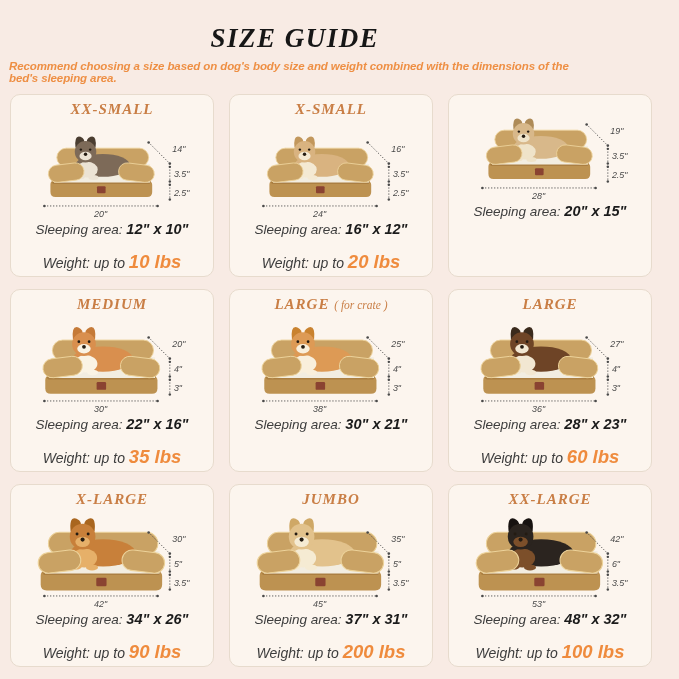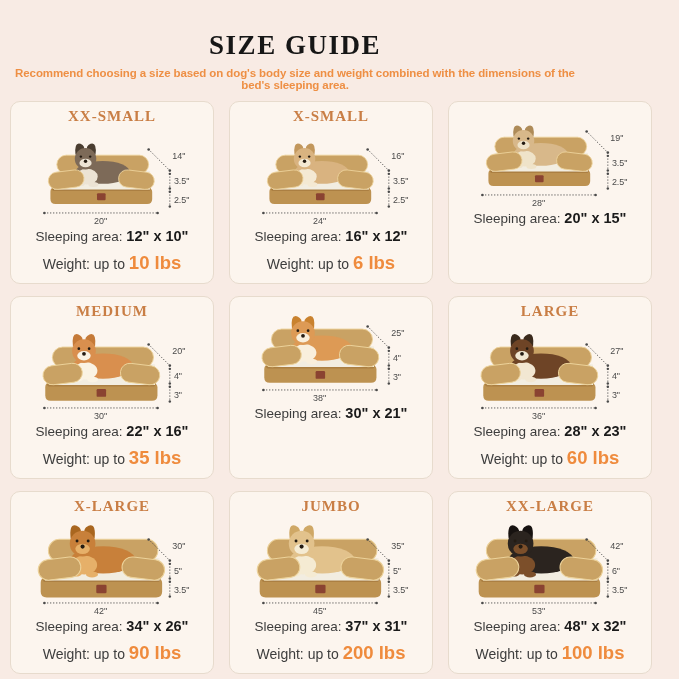--- a/index.html
+++ b/index.html
@@ -2,28 +2,28 @@
 <html style="--page-bg: #f8ebe4; --card-bg: #fcf5ee; --card-border: #e7dbcd; --accent-orange: #ee8f44; --serif-orange: #c97e45; --weight-orange: #ef8b3d; --text-dark: #3d3d3d; --value-black: #1b1b1b; --dim-color: #4a4a4a; --bed-tan: #c9a264; --bed-base: #bd9251; --bed-piping: #ecd29a; --cushion-white: #f2ede1; --tag-red: #8a4331;"><head>
 <meta charset="utf-8">
 <style>
   html,body{margin:0;padding:0;}
   body{
     width:679px;height:679px;
     background:var(--page-bg,#f8ebe4);
     font-family:"Liberation Sans",sans-serif;
     overflow:hidden;
   }
-  .page{width:590px;height:679px;box-sizing:border-box;padding:28px 9px 0;}
+  .page{width:590px;height:679px;box-sizing:border-box;padding:21px 9px 0;font-style:italic;}
   .main-title{
     text-align:center;margin:2px 0 6px;
     font-family:"Liberation Serif",serif;font-weight:700;
     font-size:27px;letter-spacing:1.5px;color:#161616;
   }
   .subtitle{
-    text-align:center;margin:0 0 10px;
+    text-align:left;margin:0 0 10px;
     font-size:11.5px;font-weight:700;letter-spacing:-0.1px;
     color:var(--accent-orange,#ee8f44);
   }
   .grid{
     display:grid;grid-template-columns:repeat(3,1fr);
     gap:12px 15px;padding:0 1px;
   }
   .card{
     background:var(--card-bg,#fcf5ee);
     border:1px solid var(--card-border,#e7dbcd);
@@ -43,21 +43,21 @@
     font-family:"Liberation Sans",sans-serif;
     font-size:11px;fill:var(--dim-color,#4a4a4a);
   }
   .dotted{
     stroke:var(--dim-color,#4a4a4a);stroke-width:1.1;
     stroke-dasharray:0.6 3.1;stroke-linecap:round;fill:none;
   }
   .dim-dot{fill:var(--dim-color,#4a4a4a);}
   .area-line{font-size:13.5px;color:var(--text-dark,#3d3d3d);margin-top:2px;}
   .area-line .val{font-weight:700;font-size:14.5px;color:var(--value-black,#1b1b1b);}
-  .weight-line{font-size:14px;color:var(--text-dark,#3d3d3d);margin-top:8px;}
+  .weight-line{font-size:14px;color:var(--text-dark,#3d3d3d);margin-top:14px;}
   .weight-line .wval{
     font-weight:700;font-size:18.5px;
     color:var(--weight-orange,#ef8b3d);
   }
   .footer{
     text-align:center;margin:12px 0 0;
     font-size:11.5px;font-weight:700;letter-spacing:-0.1px;
     color:var(--accent-orange,#ee8f44);
   }
 </style>
@@ -187,21 +187,21 @@
         <circle class="dim-dot" cx="161" cy="108" r="1.6"></circle>
         <text class="dim-label" x="91" y="121" text-anchor="middle">24"</text>
       </g>
     </svg>
     <div class="area-line">
       <span class="lbl">Sleeping area:</span>
       <span class="val">16" x 12"</span>
     </div>
     <div class="weight-line">
       <span class="lbl">Weight: up to</span>
-      <span class="wval">6 lbs</span>
+      <span class="wval">20 lbs</span>
     </div>
   </div>
 
   <div class="card">
     <svg class="bed-svg" viewBox="0 0 210 124">
       <g transform="translate(10.9 8.9) scale(0.88)">
         <g>
           <path d="M24,78 L158,78 Q163,78 163,83 L163,93 Q163,100 156,100 L28,100 Q21,100 21,93 L21,83 Q21,78 24,78 Z" fill="#bd9251"></path>
           <rect x="23" y="72" width="138" height="10" rx="4" fill="#ab7f42"></rect>
           <path d="M30,54 Q94,44 160,54 L160,80 L26,80 Z" fill="#f2ede1"></path>
@@ -314,20 +314,24 @@
       <span class="lbl">Sleeping area:</span>
       <span class="val">22" x 16"</span>
     </div>
     <div class="weight-line">
       <span class="lbl">Weight: up to</span>
       <span class="wval">35 lbs</span>
     </div>
   </div>
 
   <div class="card">
+    <div class="card-title">
+      <span>LARGE</span>
+      <span class="size-note">( for crate )</span>
+    </div>
     <svg class="bed-svg" viewBox="0 0 210 124">
       <g transform="translate(2.7 2.2) scale(0.97)">
         <g>
           <path d="M24,78 L158,78 Q163,78 163,83 L163,93 Q163,100 156,100 L28,100 Q21,100 21,93 L21,83 Q21,78 24,78 Z" fill="#bd9251"></path>
           <rect x="23" y="72" width="138" height="10" rx="4" fill="#ab7f42"></rect>
           <path d="M30,54 Q94,44 160,54 L160,80 L26,80 Z" fill="#f2ede1"></path>
           <rect x="30" y="32" width="128" height="26" rx="13" fill="#c9a264" stroke="#ecd29a" stroke-width="1.2"></rect>
         </g>
         <g>
           <ellipse cx="94" cy="56" rx="38" ry="16" fill="#dd9a55"></ellipse>

